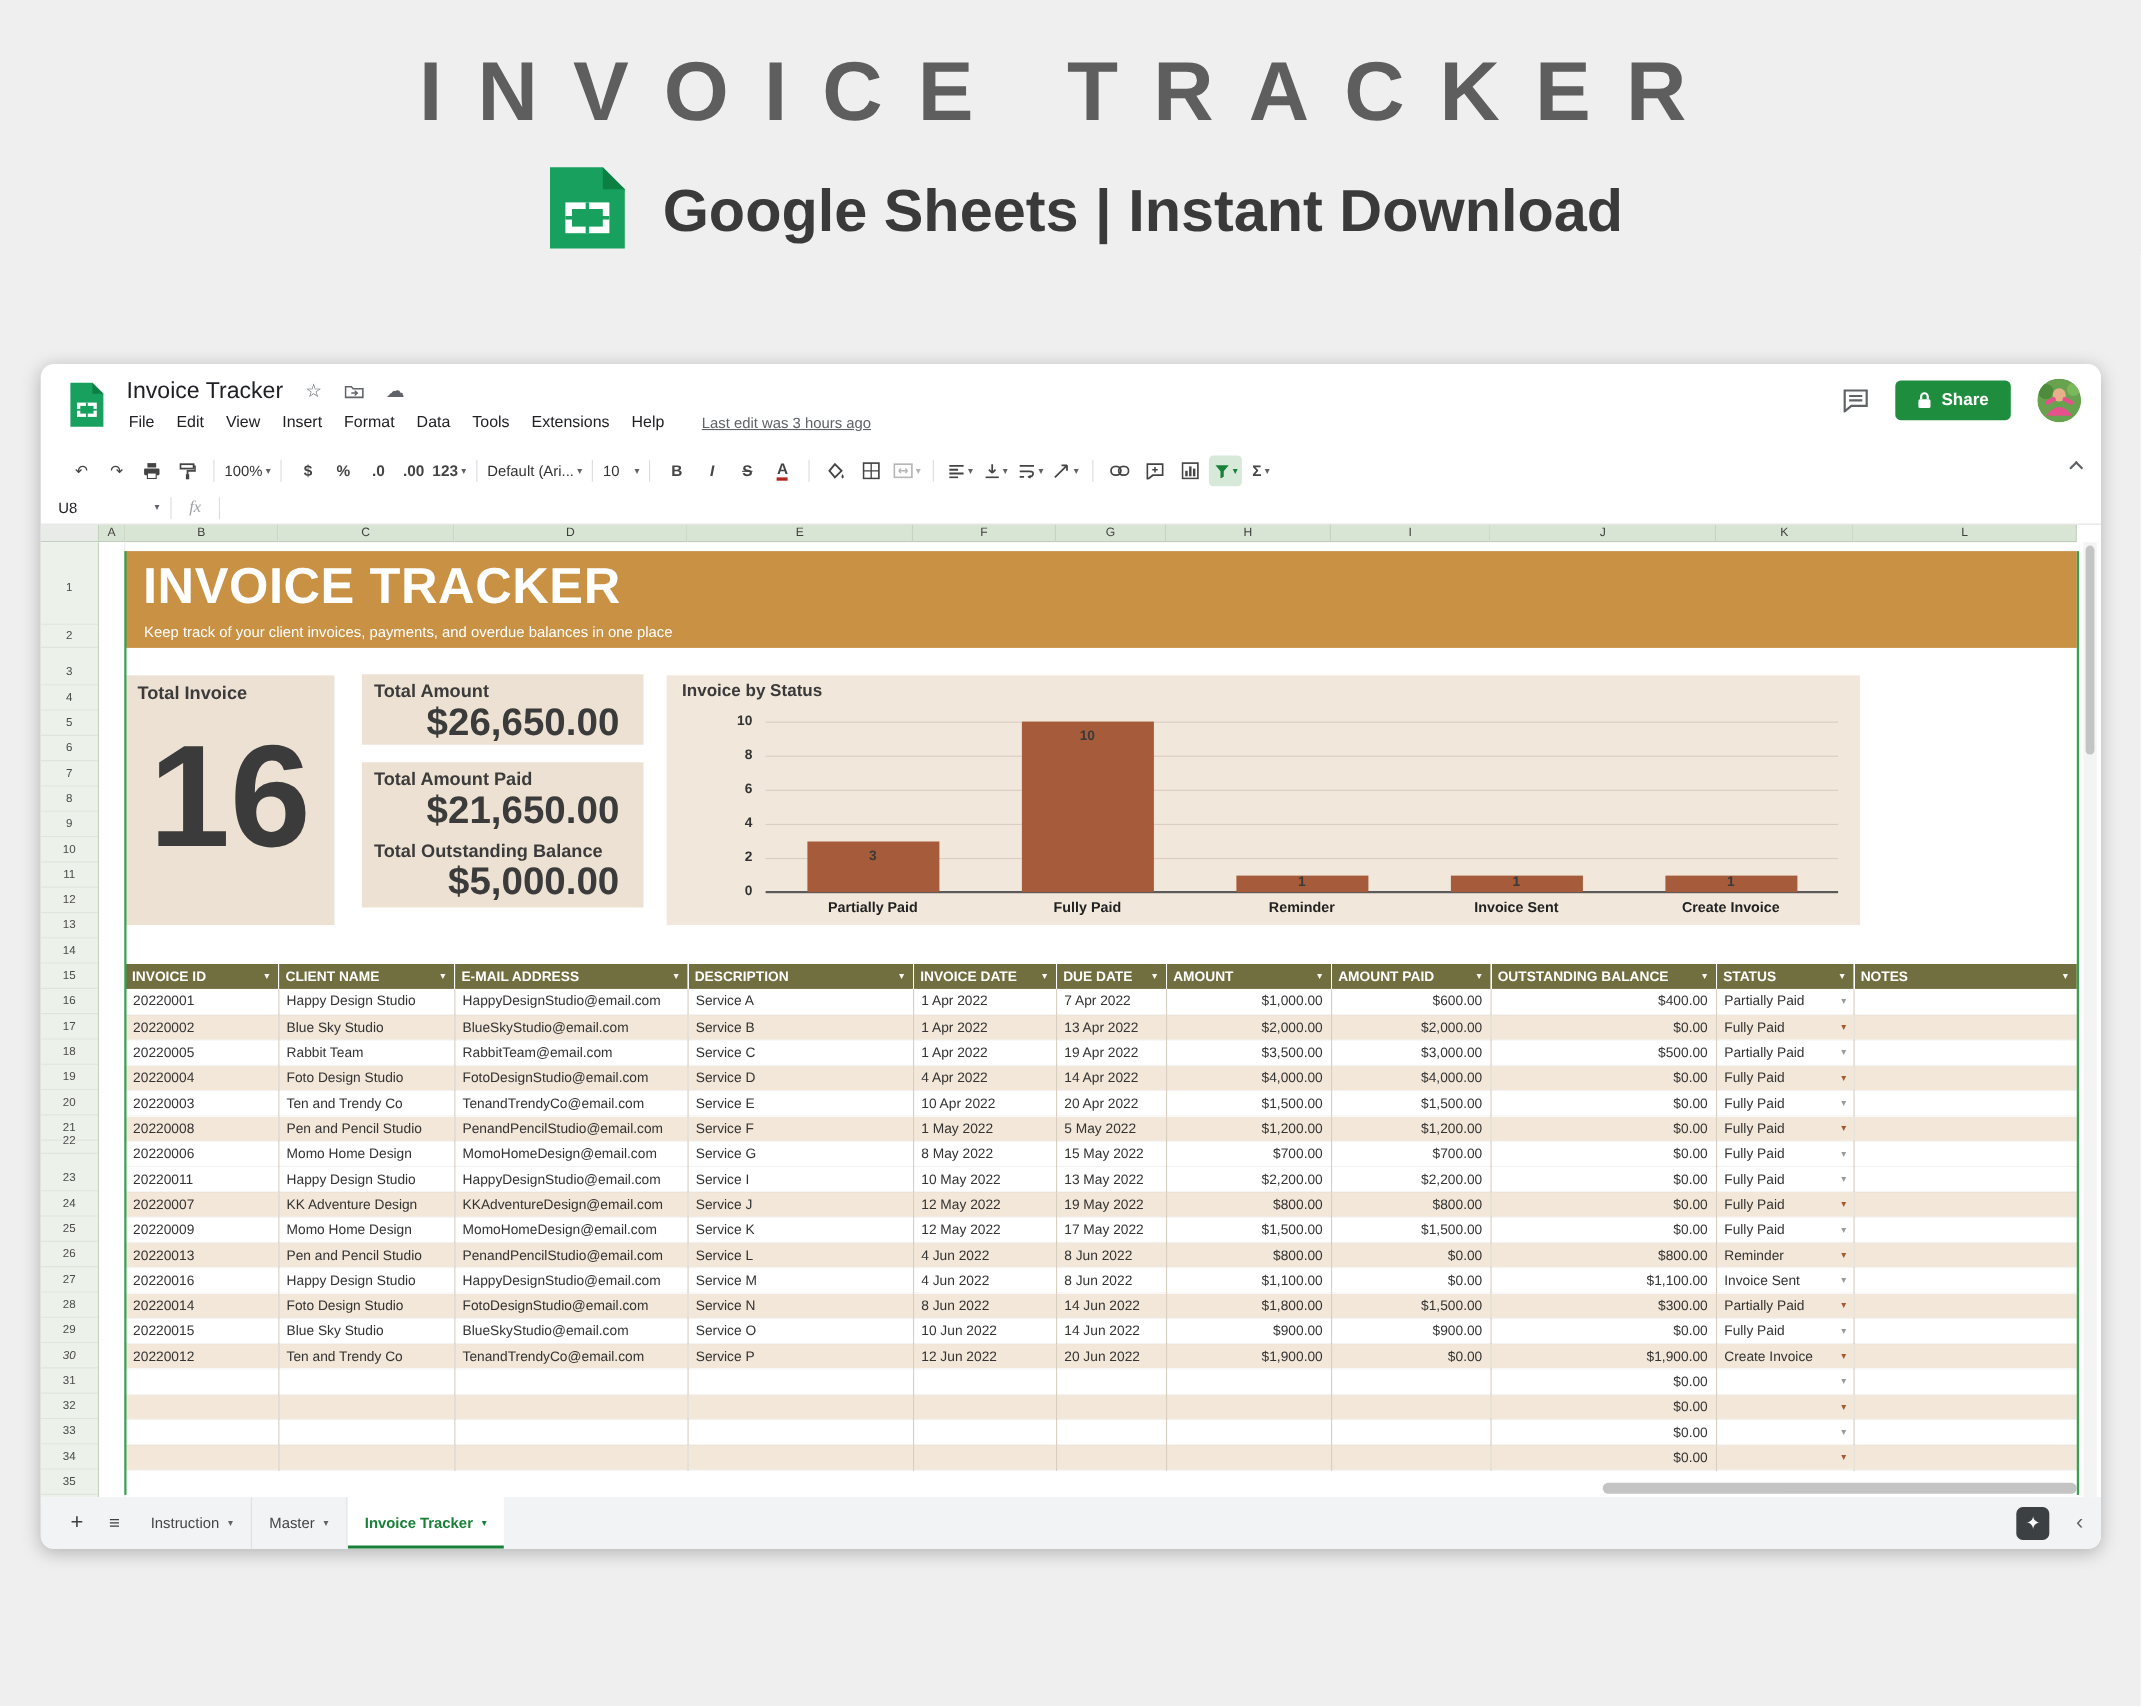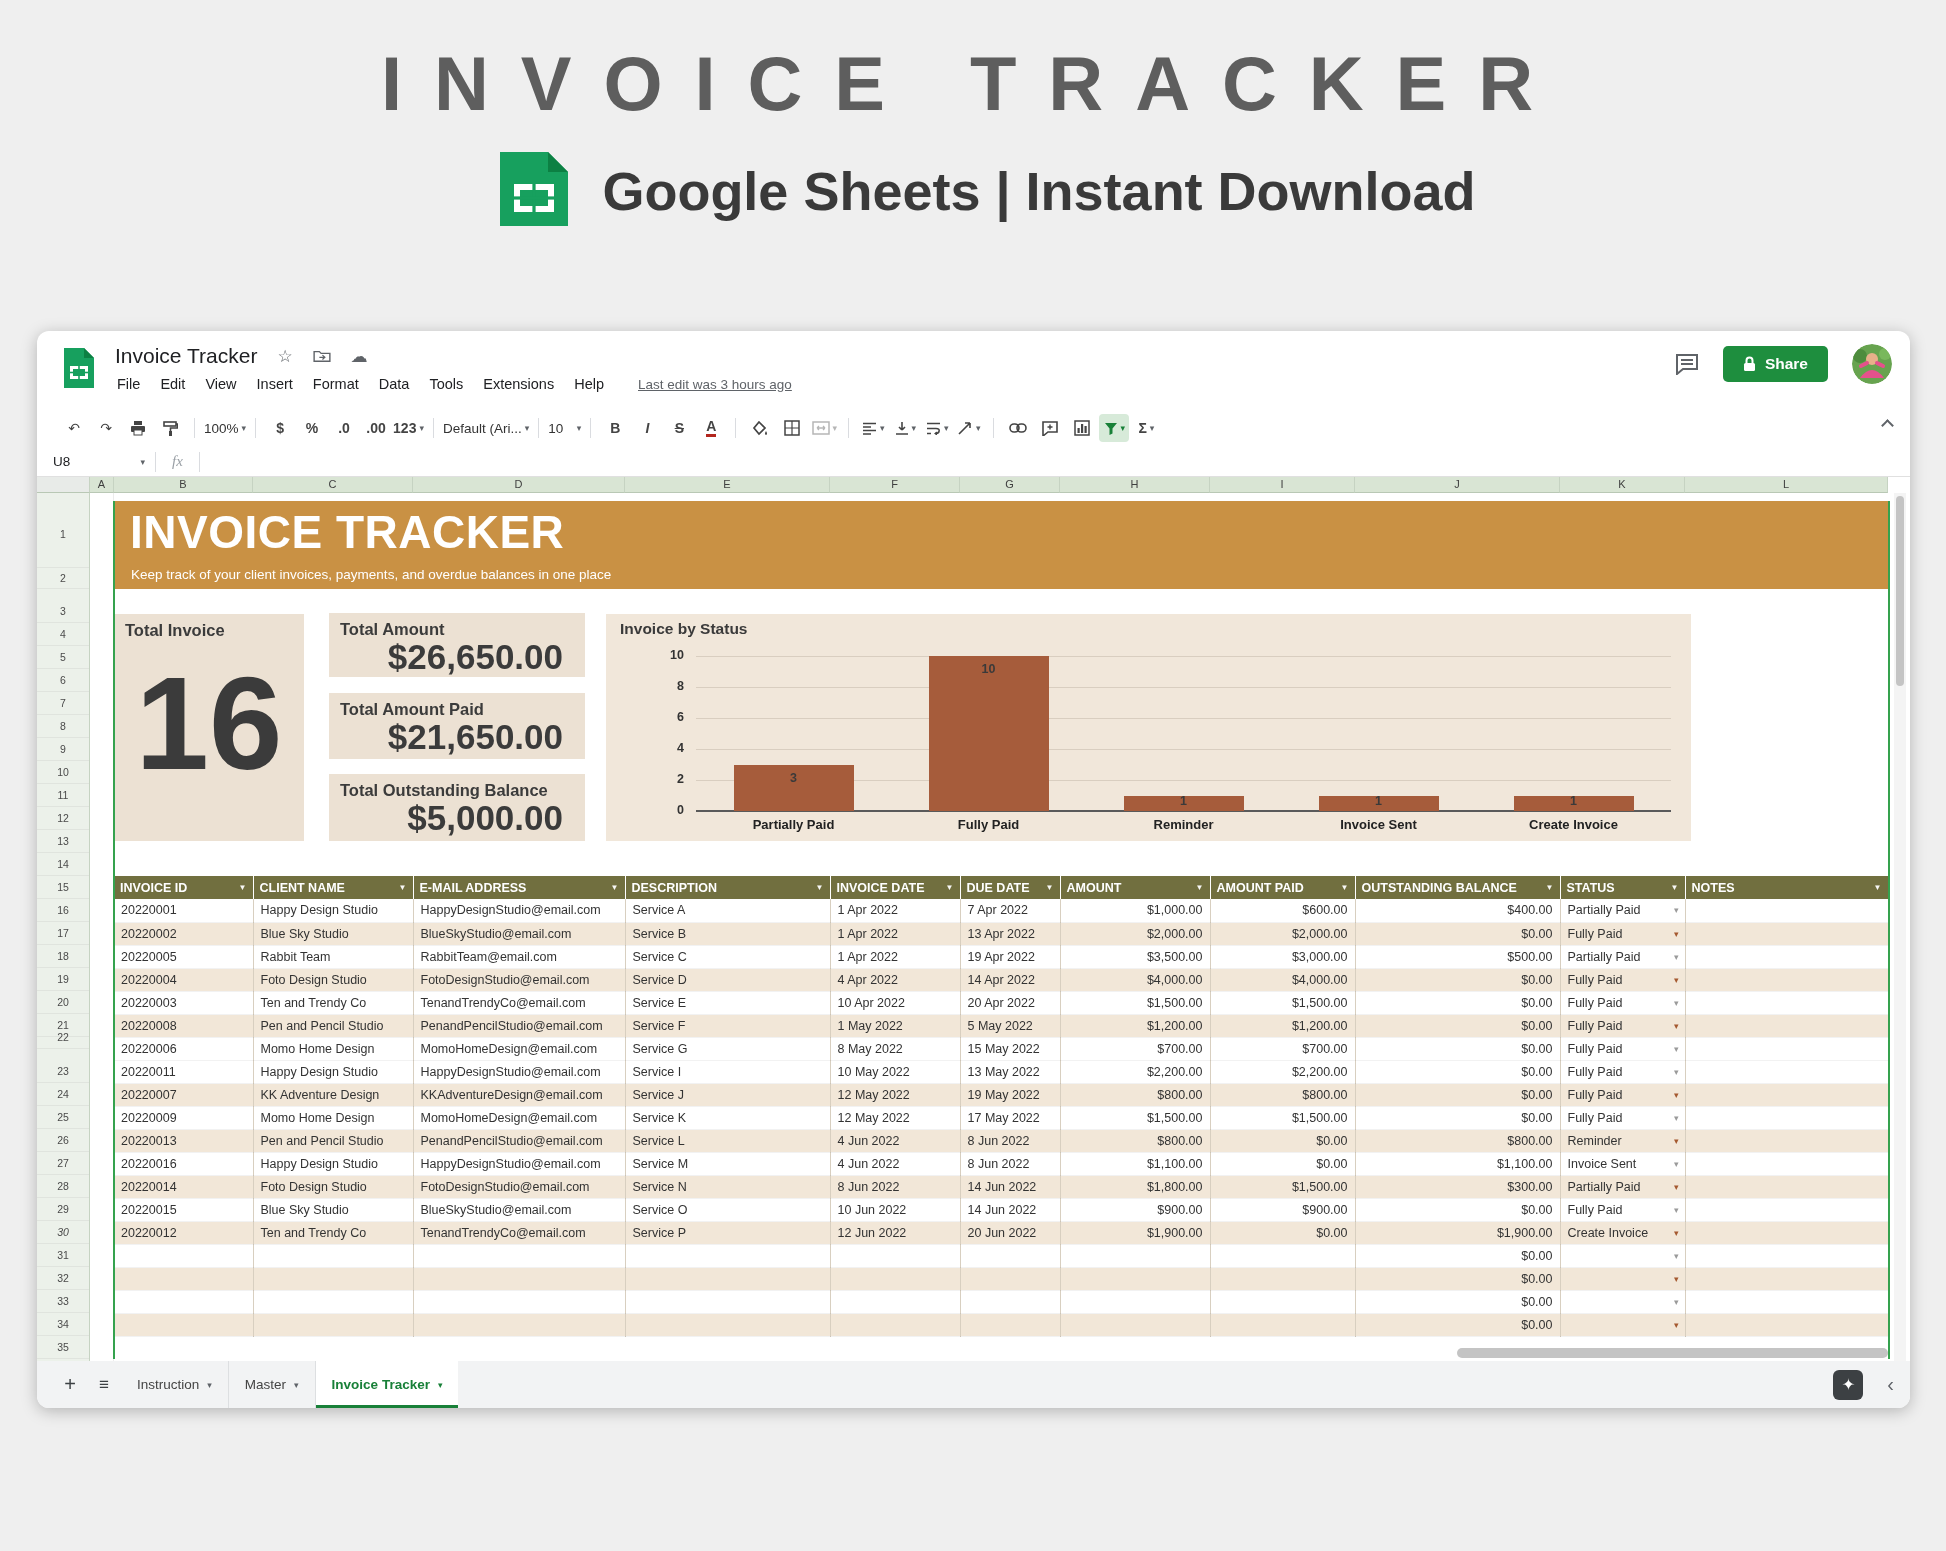--- a/index.html
+++ b/index.html
@@ -409,21 +409,21 @@
       <div class="big">16</div>
     </div>
     <div class="sumbox" style="left:292px; top:120px; width:256px; height:64px;">
       <div class="sum-label">Total Amount</div>
       <div class="sum-value">$26,650.00</div>
     </div>
     <div class="sumbox" style="left:292px; top:200px; width:256px; height:66px;">
       <div class="sum-label">Total Amount Paid</div>
       <div class="sum-value">$21,650.00</div>
     </div>
-    <div class="sumbox" style="left:292px; top:281px; width:256px; height:67px;">
+    <div class="sumbox" style="left:292px; top:265px; width:256px; height:67px;">
       <div class="sum-label">Total Outstanding Balance</div>
       <div class="sum-value">$5,000.00</div>
     </div>
 
     <div class="chartbox" id="chartbox">
       <div class="chart-title">Invoice by Status</div>
     <div class="gridline base" style="left: 90px; width: 975px; top: 196px; height: 2px;"></div>
         <div class="ytick" style="left: 38px; top: 189px;">0</div>
         <div class="gridline" style="left: 90px; width: 975px; top: 166px; height: 1px;"></div>
         <div class="ytick" style="left: 38px; top: 158px;">2</div>

